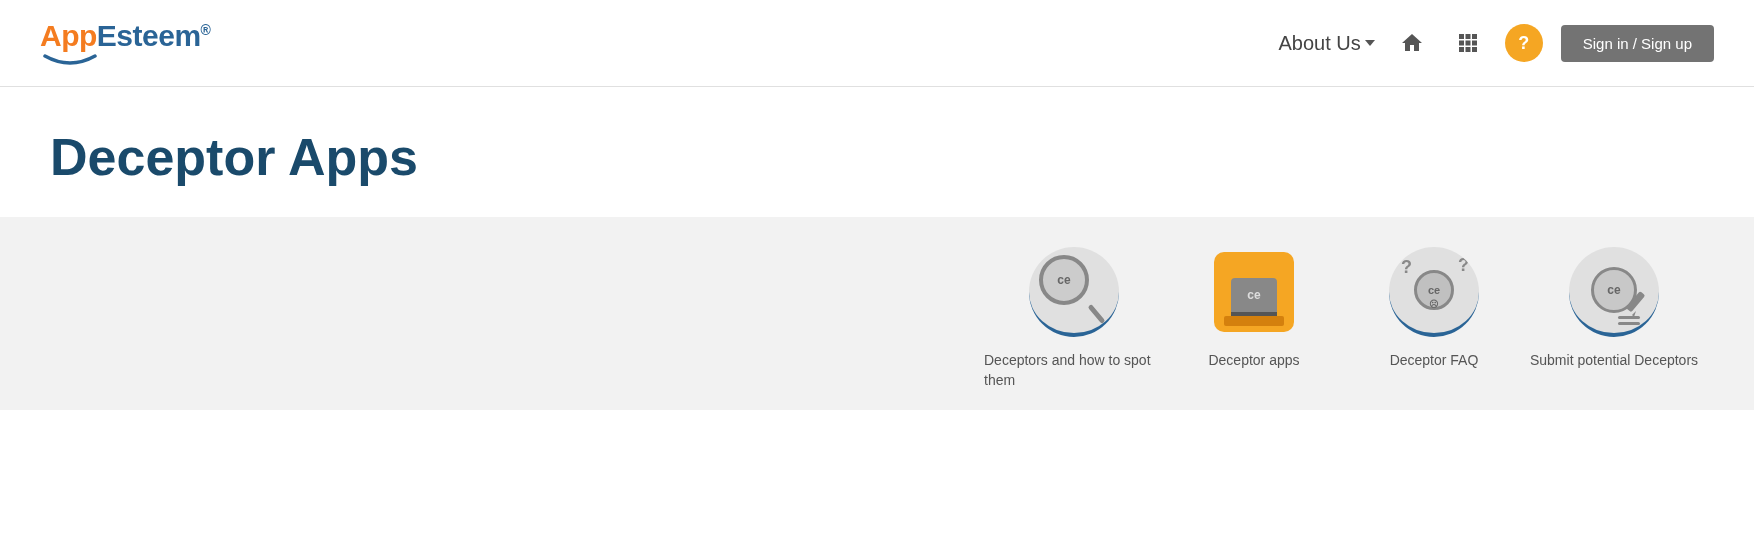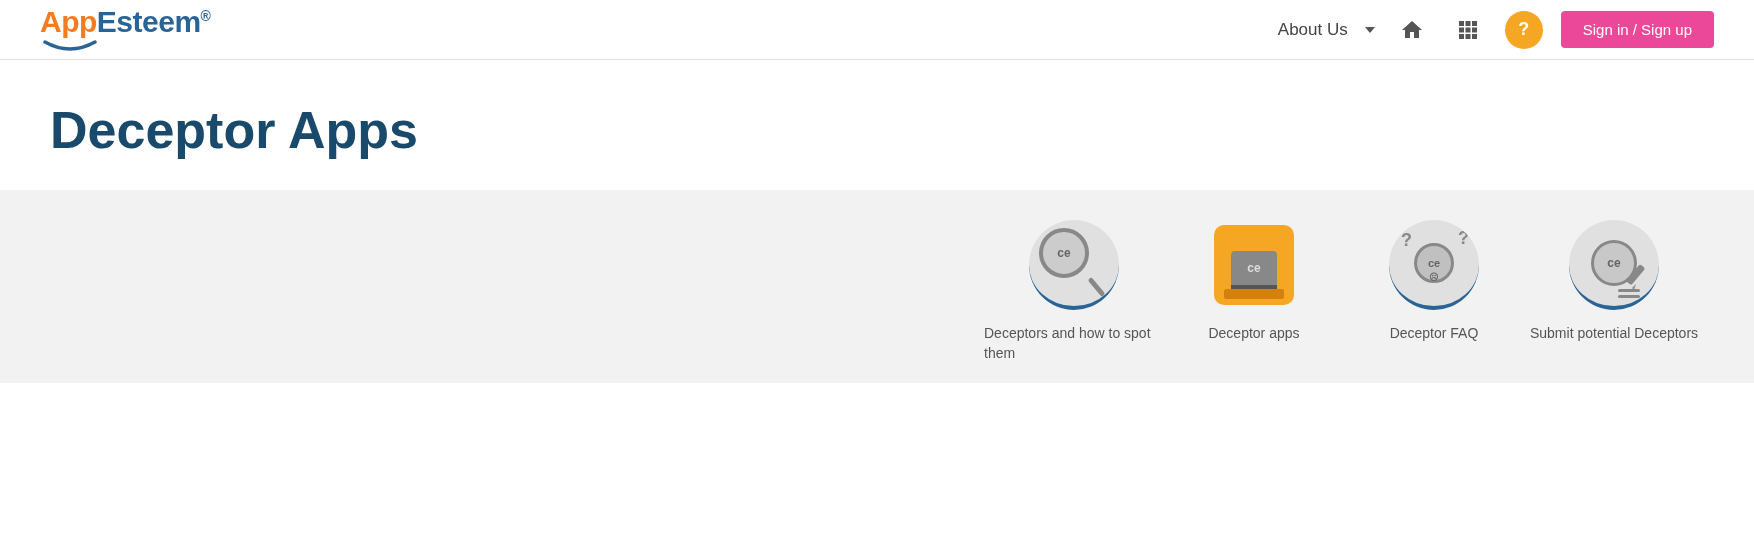--- a/index.html
+++ b/index.html
@@ -4,21 +4,21 @@
   <style>
     * { box-sizing: border-box; margin: 0; padding: 0; }
     body { font-family: 'Segoe UI', Arial, sans-serif; background: #fff; }
 
     
     .header {
       display: flex;
       align-items: center;
       justify-content: space-between;
       padding: 0 40px;
-      height: 60px;
+      height: 87px;
       border-bottom: 1px solid #e0e0e0;
       background: #fff;
     }
     .logo-wrap {
       display: flex;
       flex-direction: column;
       align-items: flex-start;
     }
     .logo-text {
       font-size: 30px;
@@ -42,24 +42,24 @@
     }
 
     .nav-right {
       display: flex;
       align-items: center;
       gap: 18px;
     }
     .nav-about {
       display: flex;
       align-items: center;
-      font-size: 17px;
+      font-size: 20px;
       color: #444;
       cursor: pointer;
-      gap: 14px;
+      gap: 1px;
       font-weight: 500;
     }
     .nav-about .caret {
       border-top: 6px solid #555;
       border-left: 5px solid transparent;
       border-right: 5px solid transparent;
       display: inline-block;
       margin-left: 3px;
     }
     .nav-icon-btn {
@@ -73,21 +73,21 @@
       font-size: 22px;
     }
     .nav-icon-btn.help {
       background: #f5a623;
       border-radius: 50%;
       color: #fff;
       font-weight: 700;
       font-size: 18px;
     }
     .sign-in-btn {
-      background: #ec4899;
+      background: #737373;
       color: #fff;
       border: none;
       padding: 10px 22px;
       font-size: 15px;
       border-radius: 4px;
       cursor: pointer;
       font-weight: 500;
       white-space: nowrap;
     }
 

